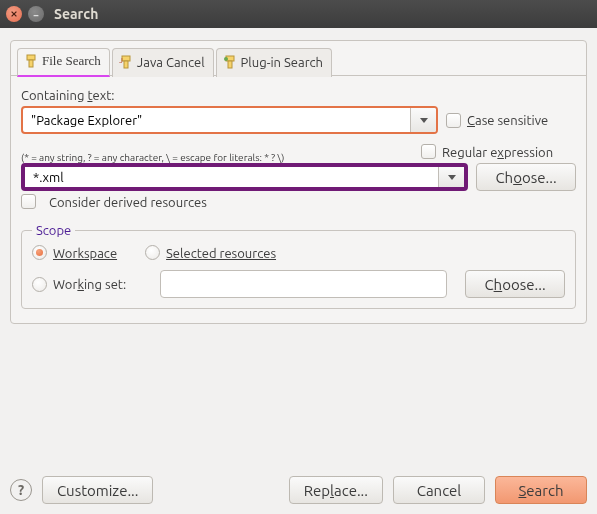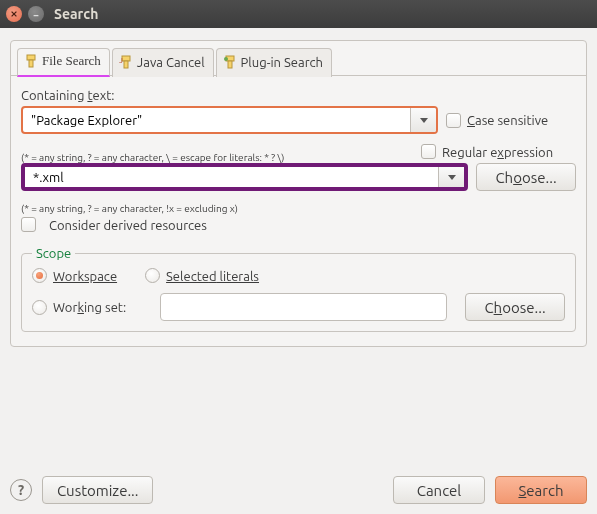--- a/index.html
+++ b/index.html
@@ -130,21 +130,21 @@
     background: linear-gradient(to bottom,#fbb799,#f29871);
     border-color: #d98558;
   }
 
   fieldset.scope {
     border: 1px solid #c8c4bf;
     border-radius: 4px;
     margin: 14px 0 0 0;
     padding: 8px 10px 10px 10px;
   }
-  fieldset.scope legend { padding: 0 4px; color: #15803d; }
+  fieldset.scope legend { padding: 0 4px; color: #4c1d95; }
   .radio {
     width: 15px; height: 15px; border-radius: 50%;
     border: 1px solid #b4b0aa;
     background: radial-gradient(circle at 40% 35%,#fff,#eceae7);
     display: inline-flex; align-items:center; justify-content:center;
   }
   .radio.on::after {
     content:""; width:7px; height:7px; border-radius:50%;
     background: radial-gradient(circle at 35% 30%, #f7a27b, #e76f3f);
   }
@@ -252,55 +252,57 @@
       <div class="combo">
         <input value="*.xml" style="">
         <div class="drop">
             <span class="chev"></span>
           </div>
       </div>
       <div class="btn" style="min-width:100px;">
         <span><span>Ch</span><span class="underline">o</span><span>ose...</span></span>
       </div>
     </div>
-    <div class="hint">(* = any string, ? = any character, !x = excluding x)</div>
 
     <div class="chk-wrap" style="margin-top:3px;gap:13px;">
       <span class="checkbox"></span>
       <span>Consider derived resources</span>
     </div>
 
     <fieldset class="scope">
       <legend>Scope</legend>
       <div class="scope-row1">
         <div class="rwrap">
           <span class="radio on"></span>
           <span><span></span><span class="underline">W</span><span>orkspace</span></span>
         </div>
         <div class="rwrap">
           <span class="radio"></span>
-          <span><span>Selecte</span><span class="underline">d</span><span> literals</span></span>
+          <span><span>Selecte</span><span class="underline">d</span><span> resources</span></span>
         </div>
       </div>
       <div class="scope-row2">
         <div class="rwrap" style="min-width:110px;">
           <span class="radio"></span>
           <span><span>Wor</span><span class="underline">k</span><span>ing set:</span></span>
         </div>
         <input class="textinput" value="" style="">
         <div class="btn" style="min-width:100px;">
           <span><span>C</span><span class="underline">h</span><span>oose...</span></span>
         </div>
       </div>
     </fieldset>
 
   </div>
 
   <div class="footer">
     <span class="help-circle">?</span>
     <div class="btn">Customize...</div>
     <div class="spacer"></div>
+    <div class="btn">
+      <span><span>Rep</span><span class="underline">l</span><span>ace...</span></span>
+    </div>
     <div class="btn">Cancel</div>
     <div class="btn primary">
       <span><span></span><span class="underline">S</span><span>earch</span></span>
     </div>
   </div>
 </div>
 
 </body></html>

